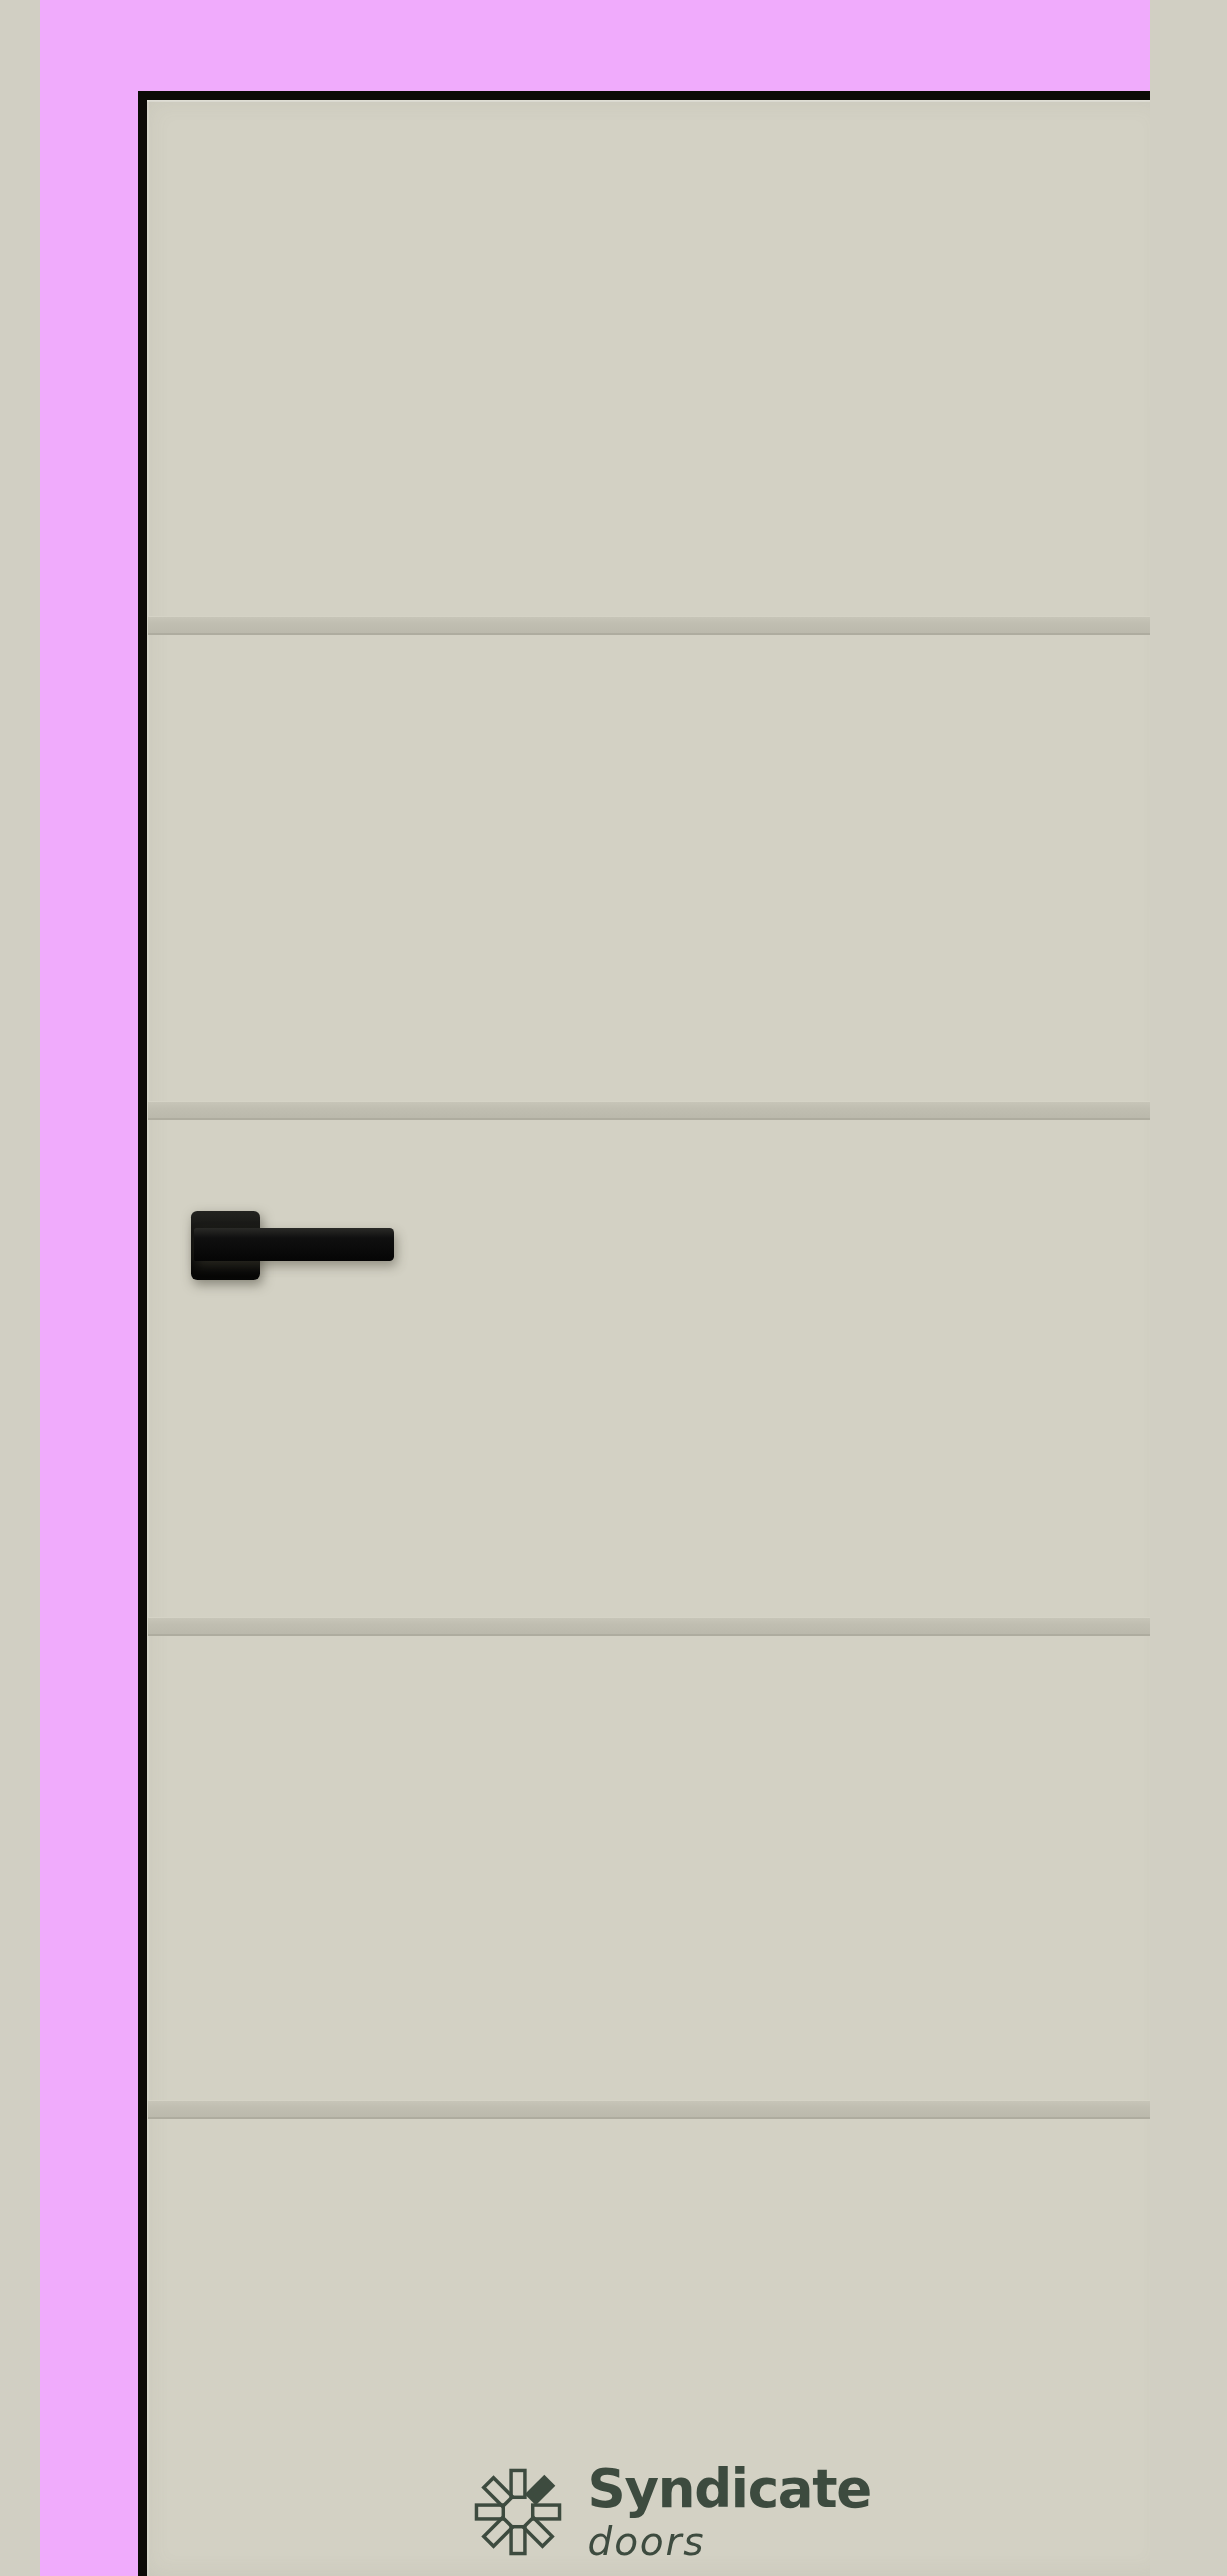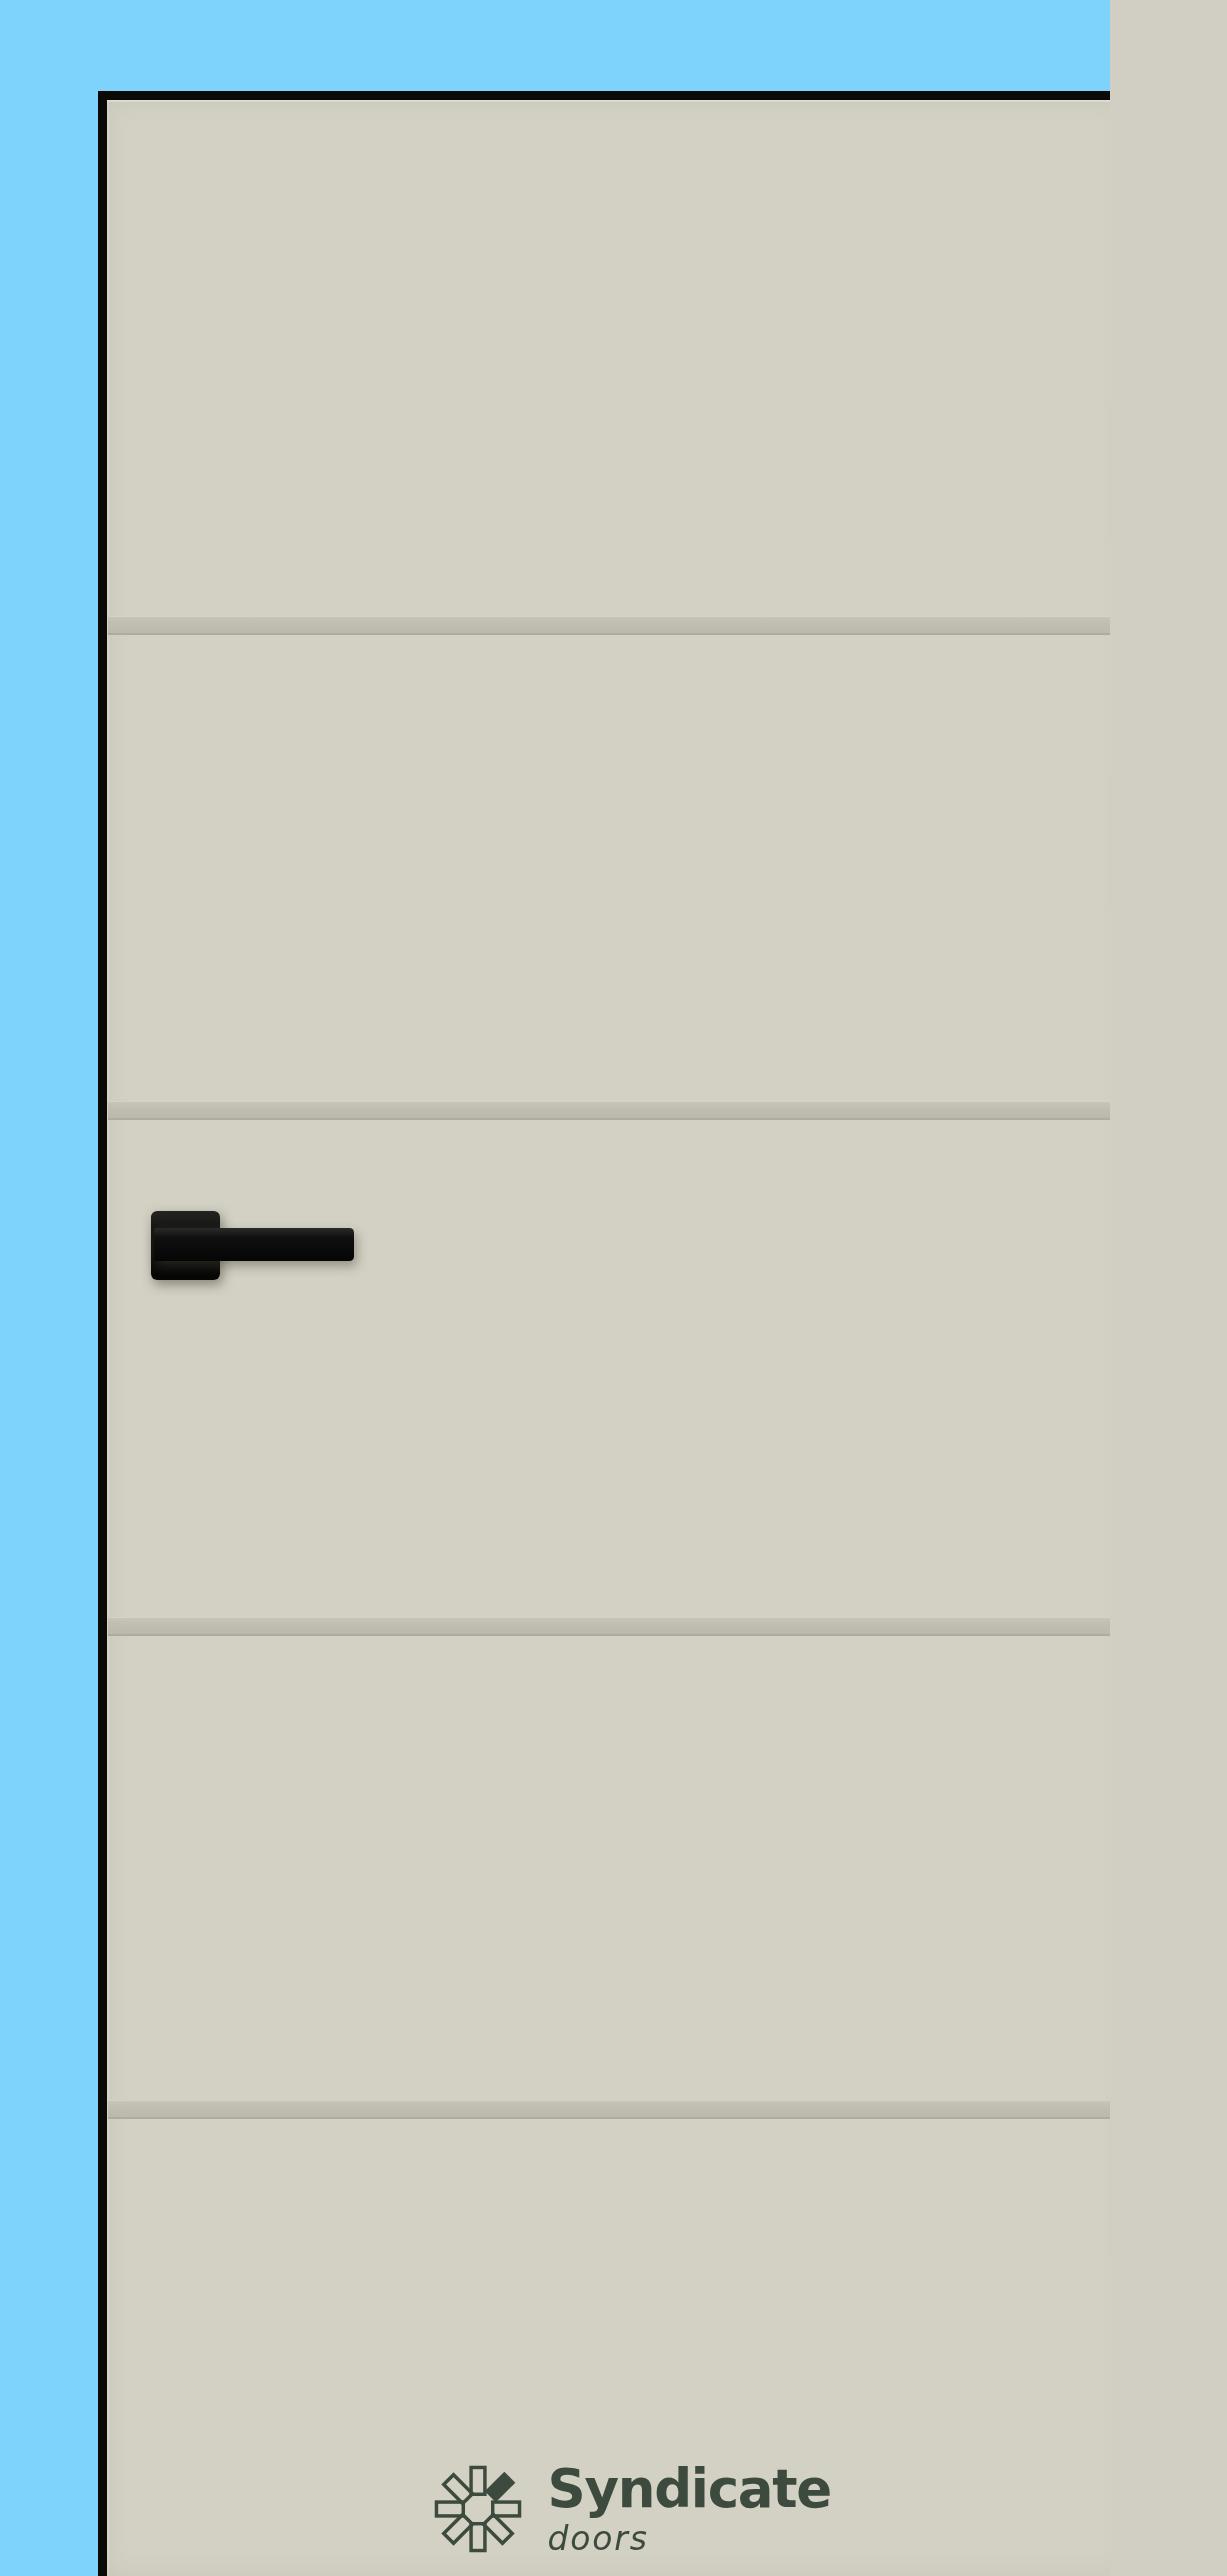--- a/index.html
+++ b/index.html
@@ -5,22 +5,23 @@
   html, body { margin: 0; padding: 0; }
   body {
     width: 1227px; height: 2576px;
     background: #d1cfc3;
     font-family: "DejaVu Sans", "Liberation Sans", sans-serif;
     overflow: hidden;
   }
   .scene {
     position: relative;
     width: 1110px; height: 2576px;
-    background: #7dd3fc;
+    background: #f0abfc;
     overflow: hidden;
+    margin-left: 40px;
   }
   
   .door {
     position: absolute;
     left: 98px; top: 91px;
     width: 1035px; height: 2485px;
     box-sizing: border-box;
     background: #d3d1c4;
     border: 9.7px solid #0c0a07;
     border-bottom: none;
@@ -87,21 +88,21 @@
   .logo-text { display: flex; flex-direction: column; }
   .brand-name {
     font-size: 53px;
     font-weight: bold;
     letter-spacing: -1.3px;
     line-height: 1;
     color: #3d4b3f;
   }
   .brand-tagline {
     margin-top: 7px;
-    font-size: 33px;
+    font-size: 39px;
     font-style: italic;
     letter-spacing: 1.8px;
     line-height: 1;
     color: #3d4b3f;
   }
 </style>
 </head>
 <body>
 
 <div class="scene">

